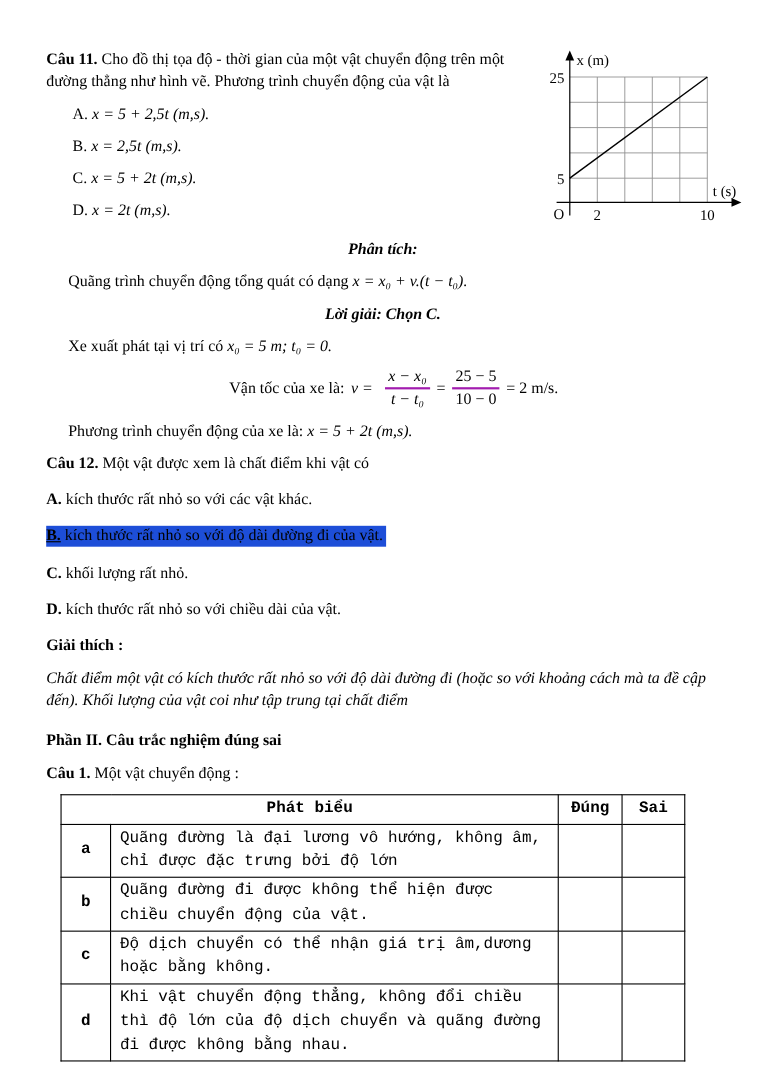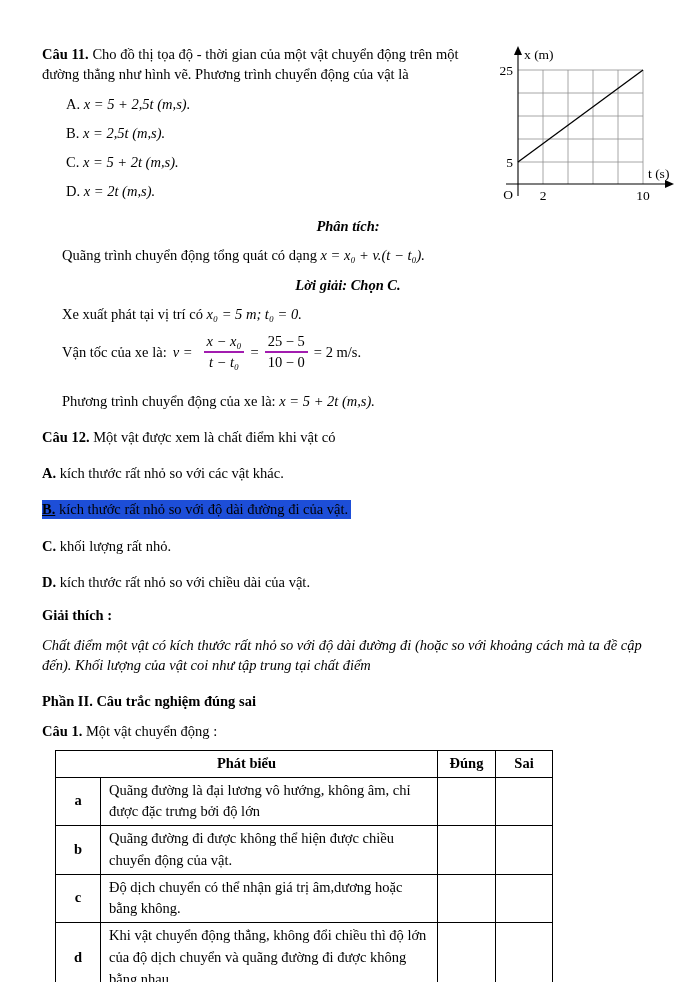--- a/index.html
+++ b/index.html
@@ -16,29 +16,29 @@
   .i { font-style: italic; }
   .bi { font-weight: bold; font-style: italic; }
   .center { text-align: center; }
   .indent { text-indent: 20px; }
   .ul { text-decoration: underline; }
   .math { font-style: italic; }
   .q11-row { display: flex; align-items: flex-start; }
   .q11-left { width: 432px; flex: 0 0 auto; }
   .q11-graph { margin-left: 16px; margin-top: 0px; }
   .opt { margin: 0 0 9px 24px; }
-  .opt12 { margin: 16px 0 13px 0; }
+  .opt12 { margin: 0 0 13px 0; }
   .hl { padding: 1px 3px 2px 0; }
-  .frline { display: flex; align-items: center; padding-left: 20px; margin: 2px 0 20px 0; }
+  .frline { display: flex; align-items: center; padding-left: 20px; margin: 2px 0 10px 0; justify-content: center; }
   .frline .gap { margin: 0 5px 0 6px; }
   .frac { display: inline-flex; flex-direction: column; text-align: center; line-height: 1.15; margin: 0 6px; }
   .frac .num { border-bottom: 2px solid #a21caf; padding: 0 3px 1px 3px; }
   .frac .den { padding-top: 1px; }
   .part2 { margin-top: 16px; }
-  table { border-collapse: collapse; margin: 6px 0 10px 13px; table-layout: fixed; width: 498px; }
+  table { border-collapse: collapse; margin: 6px 0 10px 13px; table-layout: fixed; width: 568px; font-family: Liberation Mono, monospace; }
   th, td { border: 1px solid #000; padding: 2px 8px; line-height: 1.5; vertical-align: middle; }
   th { font-weight: bold; text-align: center; }
   td.key { text-align: center; font-weight: bold; }
   svg text { font-family: "Liberation Serif", serif; font-size: 13.5px; fill: #000; }
 </style>
 </head>
 <body>
 
 <div class="page">
 

